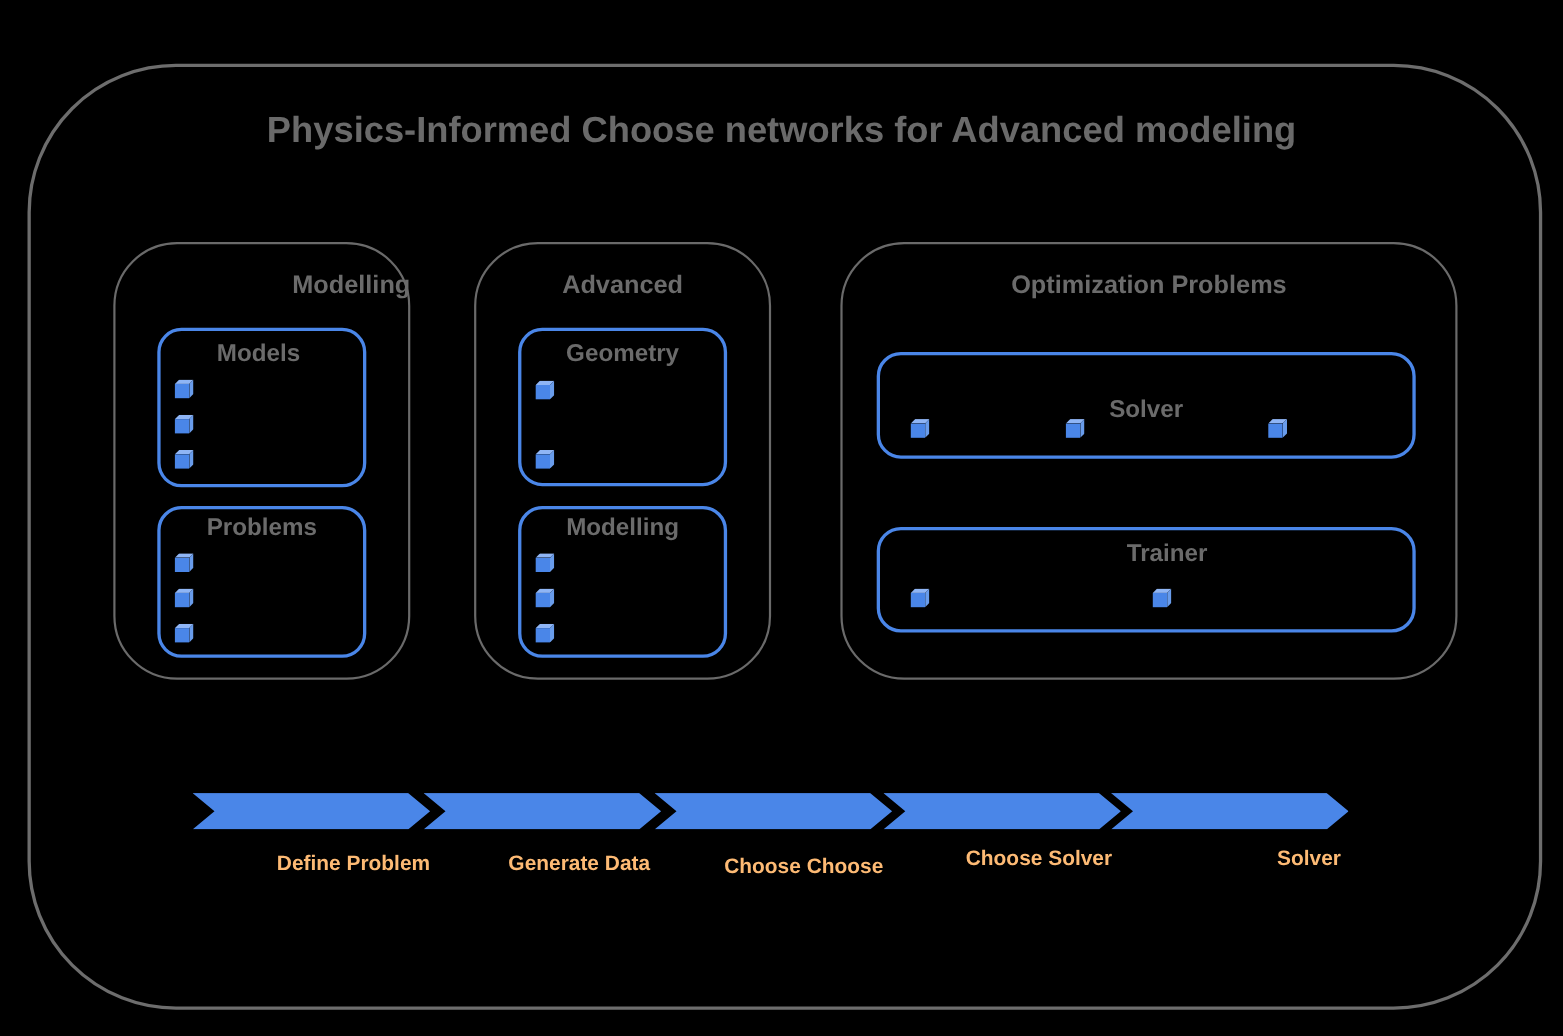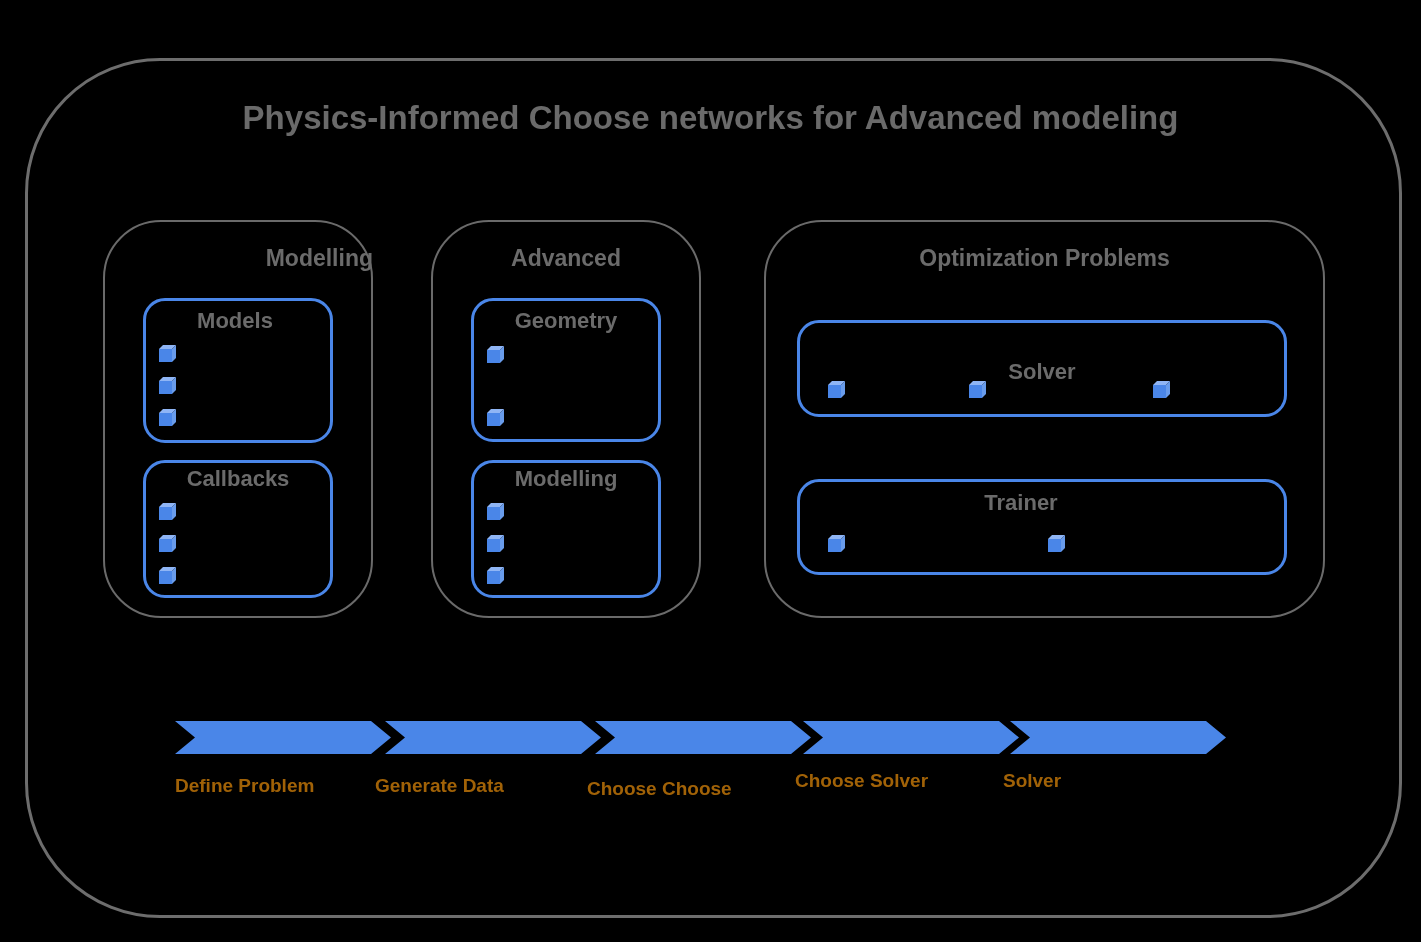--- a/index.html
+++ b/index.html
@@ -40,21 +40,21 @@
   .sb-callbacks { left: 471px; top: 460px; width: 190px; height: 138px; }
   .sb-solver    { left: 797px; top: 320px; width: 490px; height: 97px;  }
   .sb-trainer   { left: 797px; top: 479px; width: 490px; height: 96px;  }
 
   .subbox-title { font-size: 22px; color: #6b6b6b; text-align: center; }
   .st-models    { left: 143px; top: 308px; width: 184px; }
   .st-problems  { left: 143px; top: 466px; width: 190px; }
   .st-geometry  { left: 471px; top: 308px; width: 190px; }
   .st-callbacks { left: 471px; top: 466px; width: 190px; }
   .st-solver    { left: 797px; top: 335px; width: 490px; margin-top: 24px; }
-  .st-trainer   { left: 798px; top: 490px; width: 446px; }
+  .st-trainer   { left: 838px; top: 490px; width: 446px; }
 
   
   .cube { position: absolute; width: 13px; height: 13px; background: #4a86e8; }
   .cube::before {
     content: ""; position: absolute; left: 0; top: -4px; width: 17px; height: 4px;
     background: #8fb5f5;
     clip-path: polygon(4px 0, 17px 0, 13px 4px, 0 4px);
   }
   .cube::after {
     content: ""; position: absolute; left: 13px; top: -4px; width: 4px; height: 17px;
@@ -67,22 +67,22 @@
     position: absolute; top: 721px; width: 216px; height: 33px; background: #4a86e8;
     clip-path: polygon(0 0, 196px 0, 216px 50%, 196px 100%, 0 100%, 20px 50%);
   }
   .seg-1 { left: 175px; }
   .seg-2 { left: 385px; }
   .seg-3 { left: 595px; }
   .seg-4 { left: 803px; }
   .seg-5 { left: 1010px; }
 
   .flow-label {
-    position: absolute; width: 216px; text-align: left;
-    font-size: 19px; color: #a16207;
+    position: absolute; width: 216px; text-align: right;
+    font-size: 19px; color: #fdba74;
   }
   .fl-1 { left: 175px;  top: 775px; }
   .fl-2 { left: 375px;  top: 775px; }
   .fl-3 { left: 587px;  top: 778px; }
   .fl-4 { left: 795px;  top: 770px; }
   .fl-5 { left: 1003px; top: 770px; }
 </style>
 </head>
 <body>
 
@@ -91,21 +91,21 @@
 <div class="abs page-title">Physics-Informed Choose networks for Advanced modeling</div>
 
 <div class="abs group g-modelling"></div>
 <div class="abs group-title gt-modelling">Modelling</div>
 <div class="abs subbox sb-models"></div>
 <div class="abs subbox-title st-models">Models</div>
 <span class="cube" style="left:159px; top:349px;"></span>
 <span class="cube" style="left:159px; top:381px;"></span>
 <span class="cube" style="left:159px; top:413px;"></span>
 <div class="abs subbox sb-problems"></div>
-<div class="abs subbox-title st-problems">Callbacks</div>
+<div class="abs subbox-title st-problems">Problems</div>
 <span class="cube" style="left:159px; top:507px;"></span>
 <span class="cube" style="left:159px; top:539px;"></span>
 <span class="cube" style="left:159px; top:571px;"></span>
 
 <div class="abs group g-features"></div>
 <div class="abs group-title gt-features">Advanced</div>
 <div class="abs subbox sb-geometry"></div>
 <div class="abs subbox-title st-geometry">Geometry</div>
 <span class="cube" style="left:487px; top:350px;"></span>
 <span class="cube" style="left:487px; top:413px;"></span>

